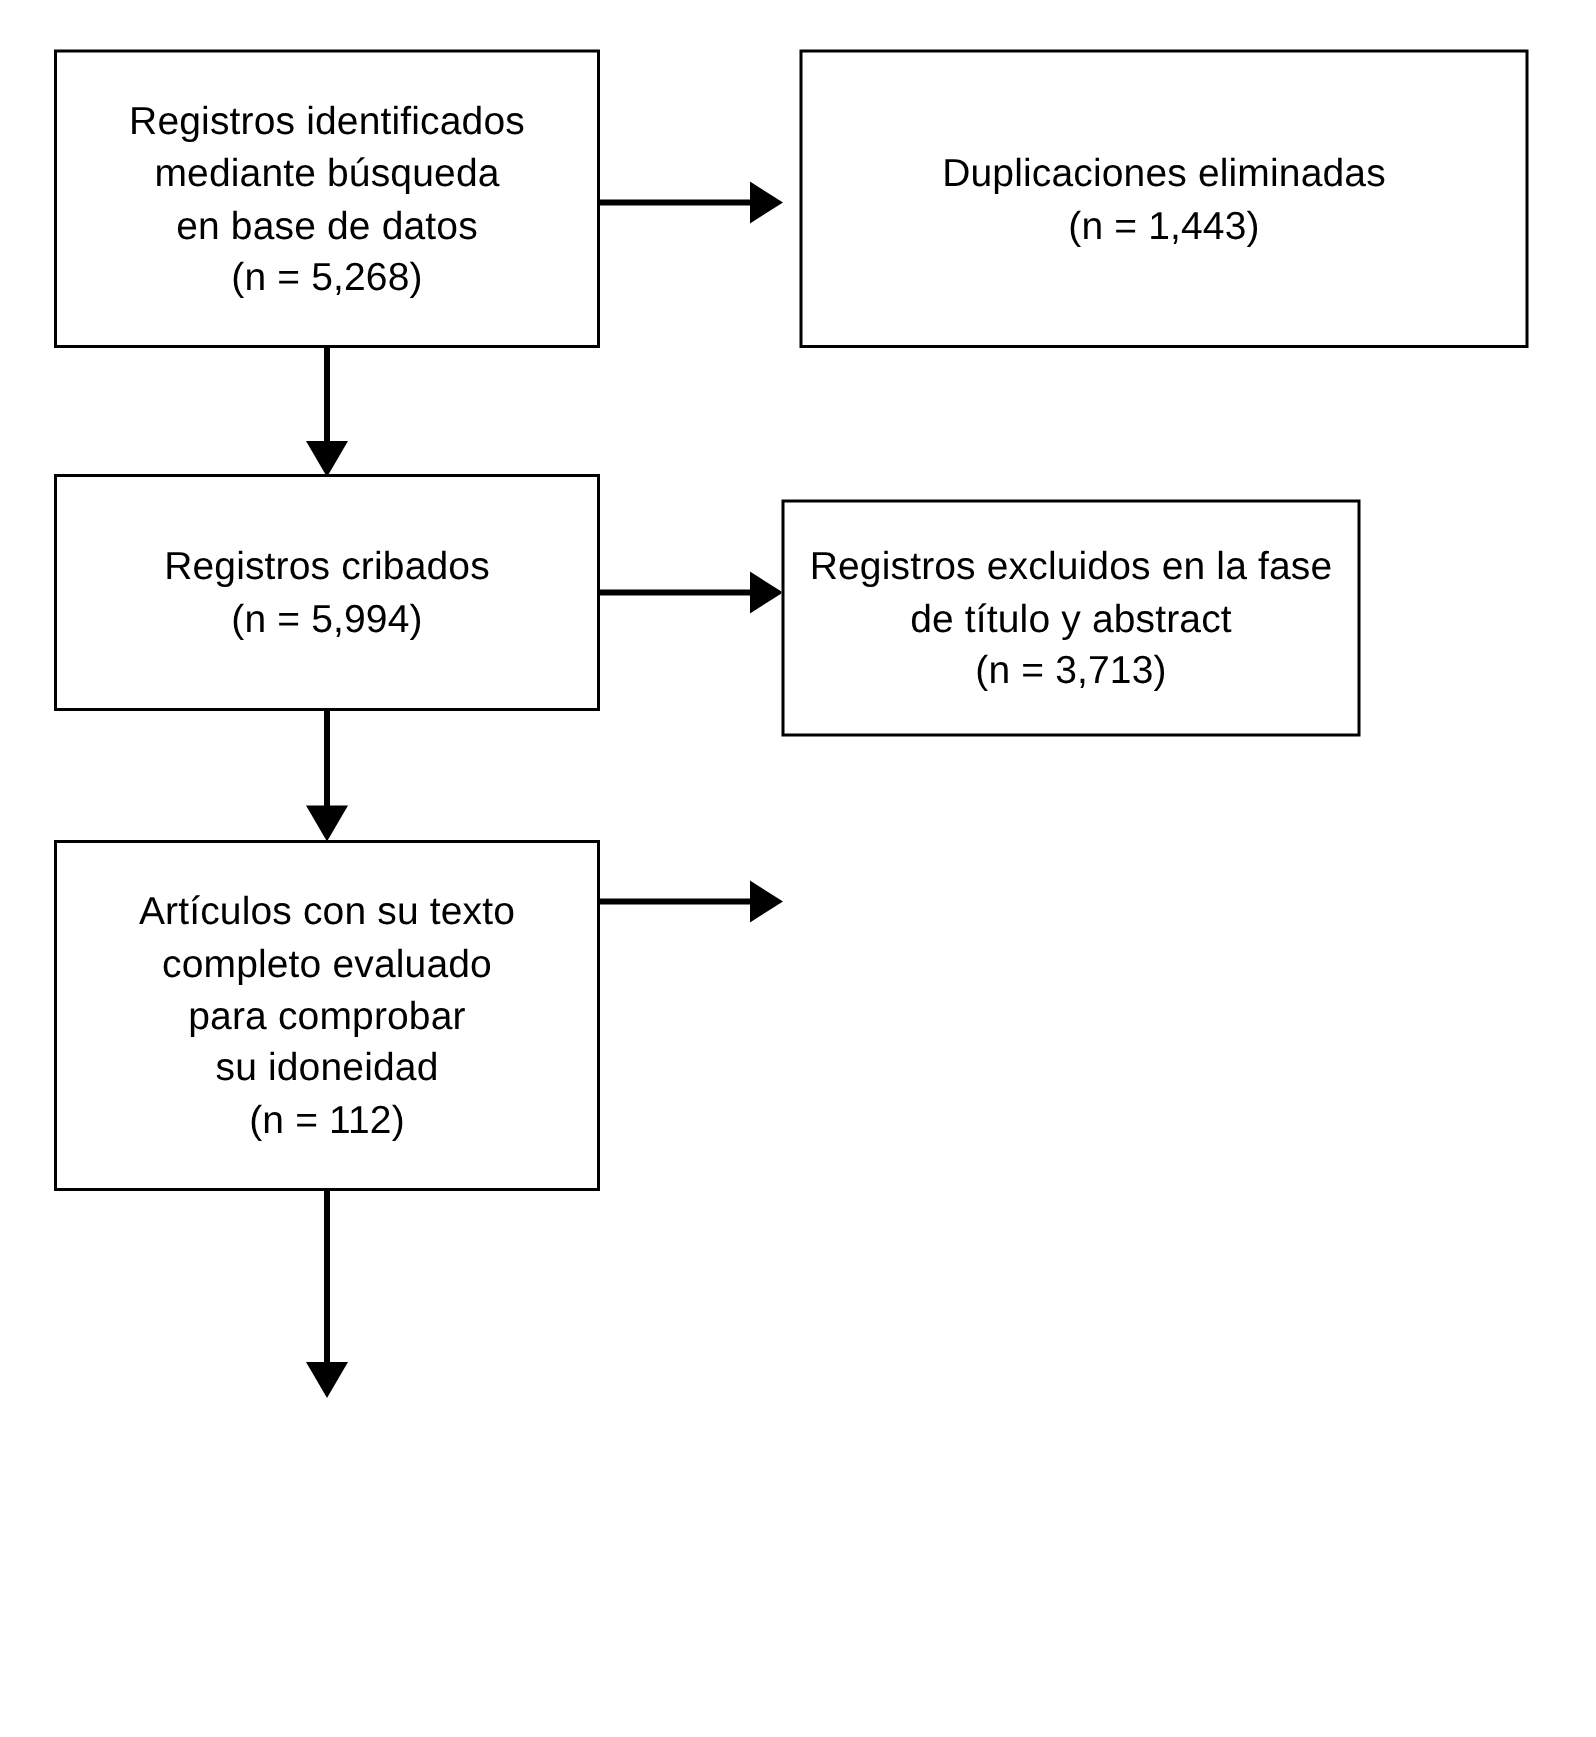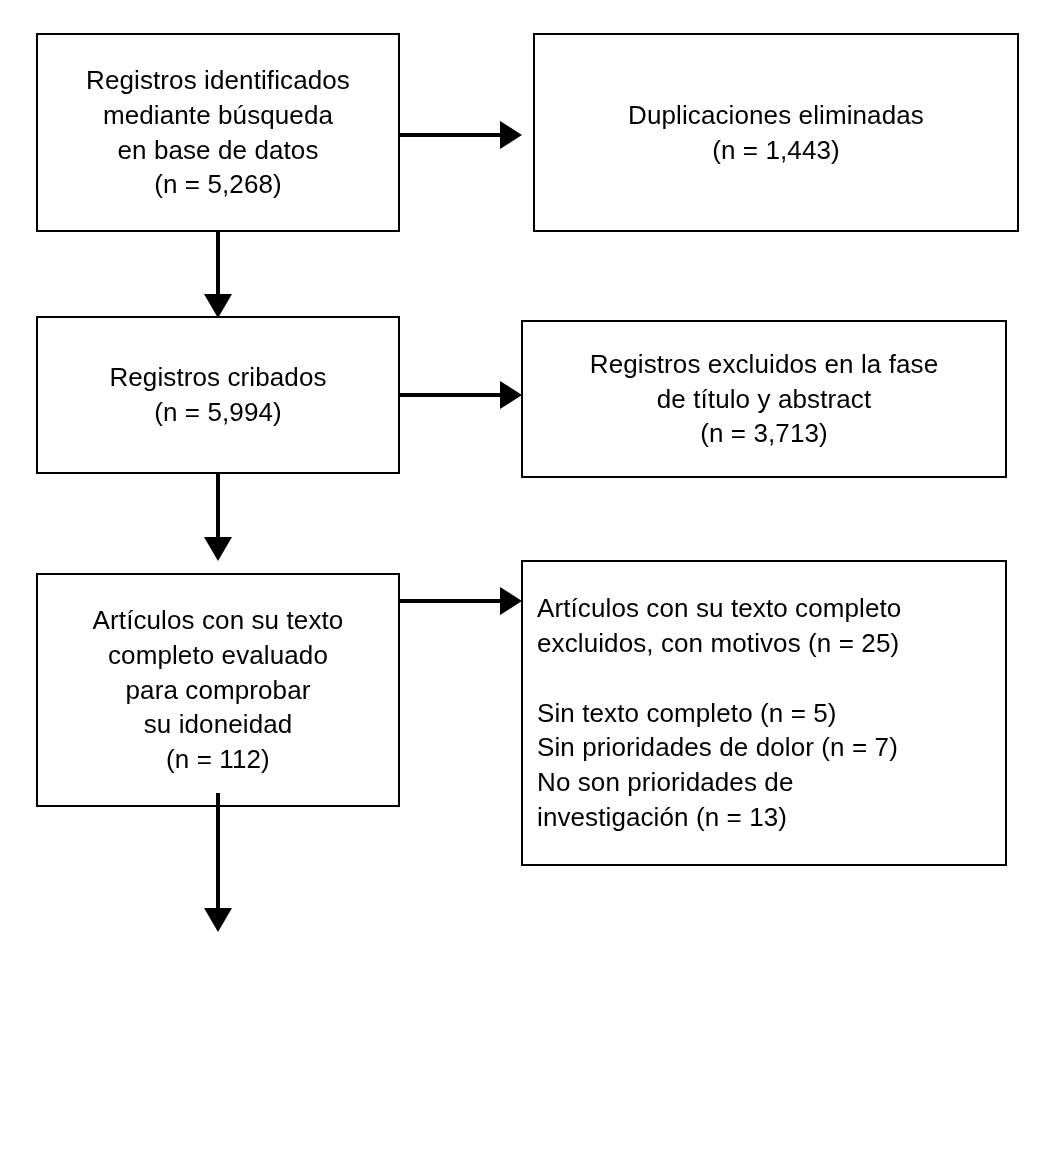--- a/index.html
+++ b/index.html
@@ -37,23 +37,23 @@
   .flow-box.align-left .box-text {
     text-align: left;
     padding: 0 14px;
     width: 100%;
   }
   
   #box-identificados { left: 36px;  top: 33px;  width: 364px; height: 199px; align-items: center; }
   #box-duplicados    { left: 521px; top: 33px;  width: 486px; height: 199px; margin-left: 12px; }
   
   #box-cribados      { left: 36px;  top: 316px; width: 364px; height: 158px; }
-  #box-excluidos     { left: 521px; top: 320px; width: 486px; height: 158px; }
+  #box-excluidos     { left: 521px; top: 333px; width: 386px; height: 158px; }
   
-  #box-evaluados     { left: 36px;  top: 560px; width: 364px; height: 234px; margin-top: 13px; }
+  #box-evaluados     { left: 36px;  top: 560px; width: 364px; height: 234px; }
   #box-motivos       { left: 521px; top: 560px; width: 486px; height: 306px; }
   
   #box-incluidos     { left: 36px;  top: 931px; width: 364px; height: 197px; }
 
   .arrow-svg {
     position: absolute;
     overflow: visible;
     pointer-events: none;
   }
   .arrow-line {
@@ -128,29 +128,20 @@
 para comprobar
 su idoneidad
 (n = 112)</span>
   </div>
 
   <svg class="arrow-svg" id="arrow-h-3" viewBox="0 0 122 34">
     <line class="arrow-line" x1="0" y1="17" x2="102" y2="17"></line>
     <polygon class="arrow-head" points="100,3 122,17 100,31"></polygon>
   </svg>
 
-  <div class="flow-box align-left" id="box-motivos">
-    <span class="box-text">Artículos con su texto completo
-excluidos, con motivos (n = 25)
-
-Sin texto completo (n = 5)
-Sin prioridades de dolor (n = 7)
-No son prioridades de
-investigación (n = 13)</span>
-  </div>
 
   <svg class="arrow-svg" id="arrow-v-3" viewBox="0 0 36 139">
     <line class="arrow-line" x1="18" y1="0" x2="18" y2="117"></line>
     <polygon class="arrow-head" points="4,115 32,115 18,139"></polygon>
   </svg>
 
 
 </div>
 
 </body></html>

